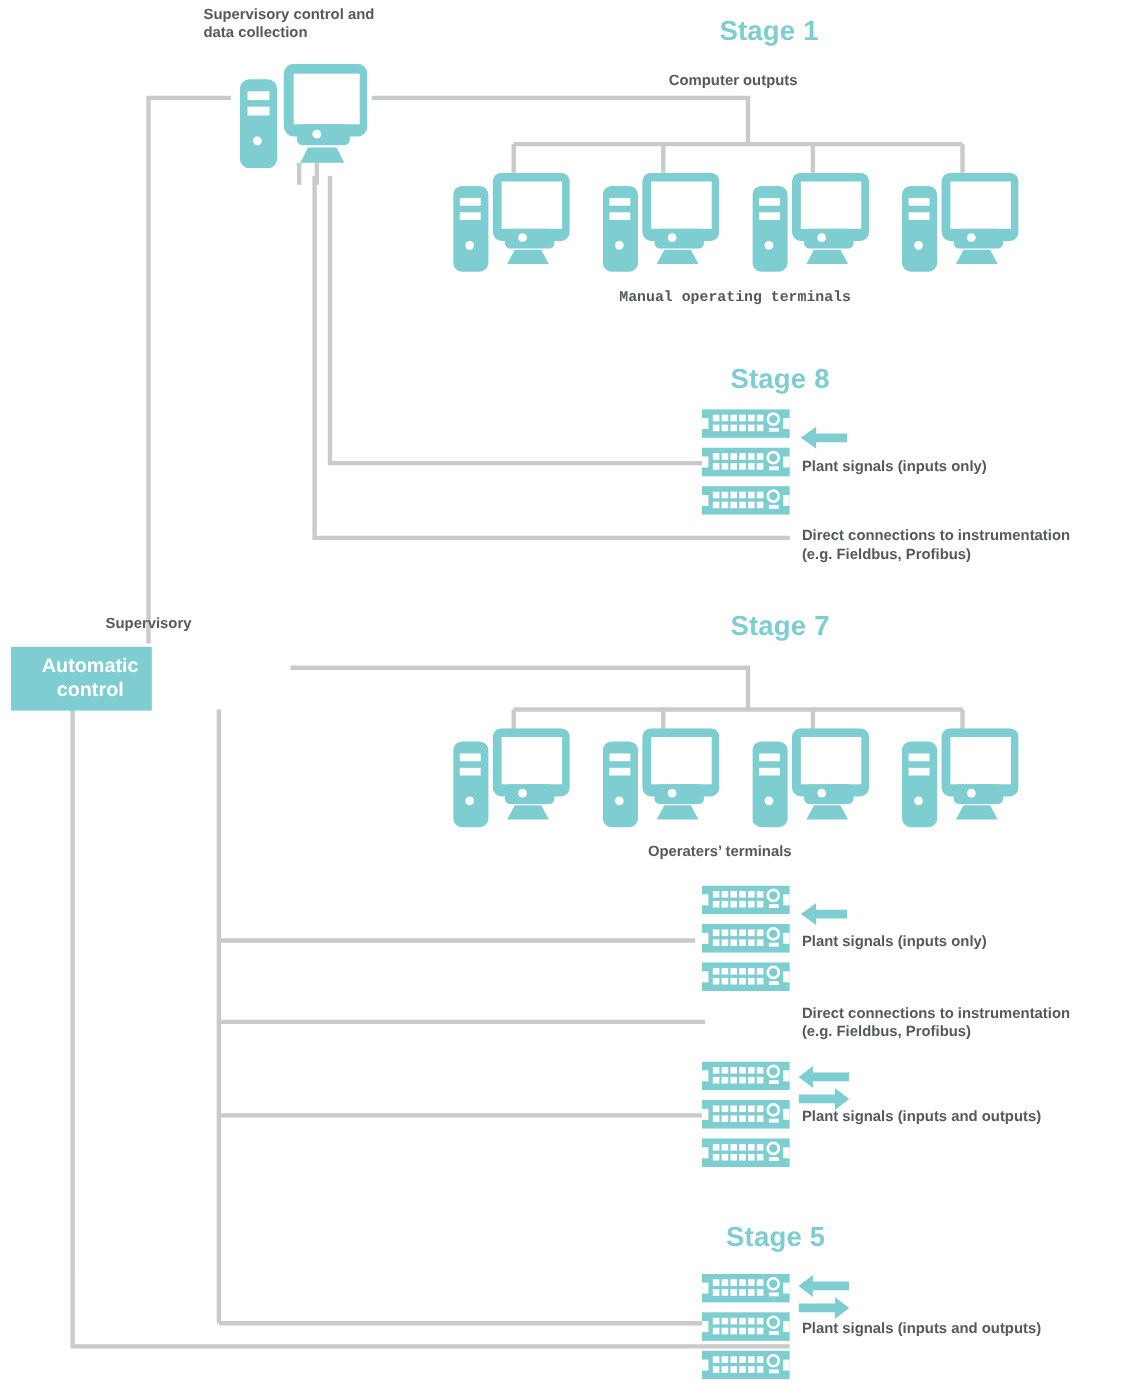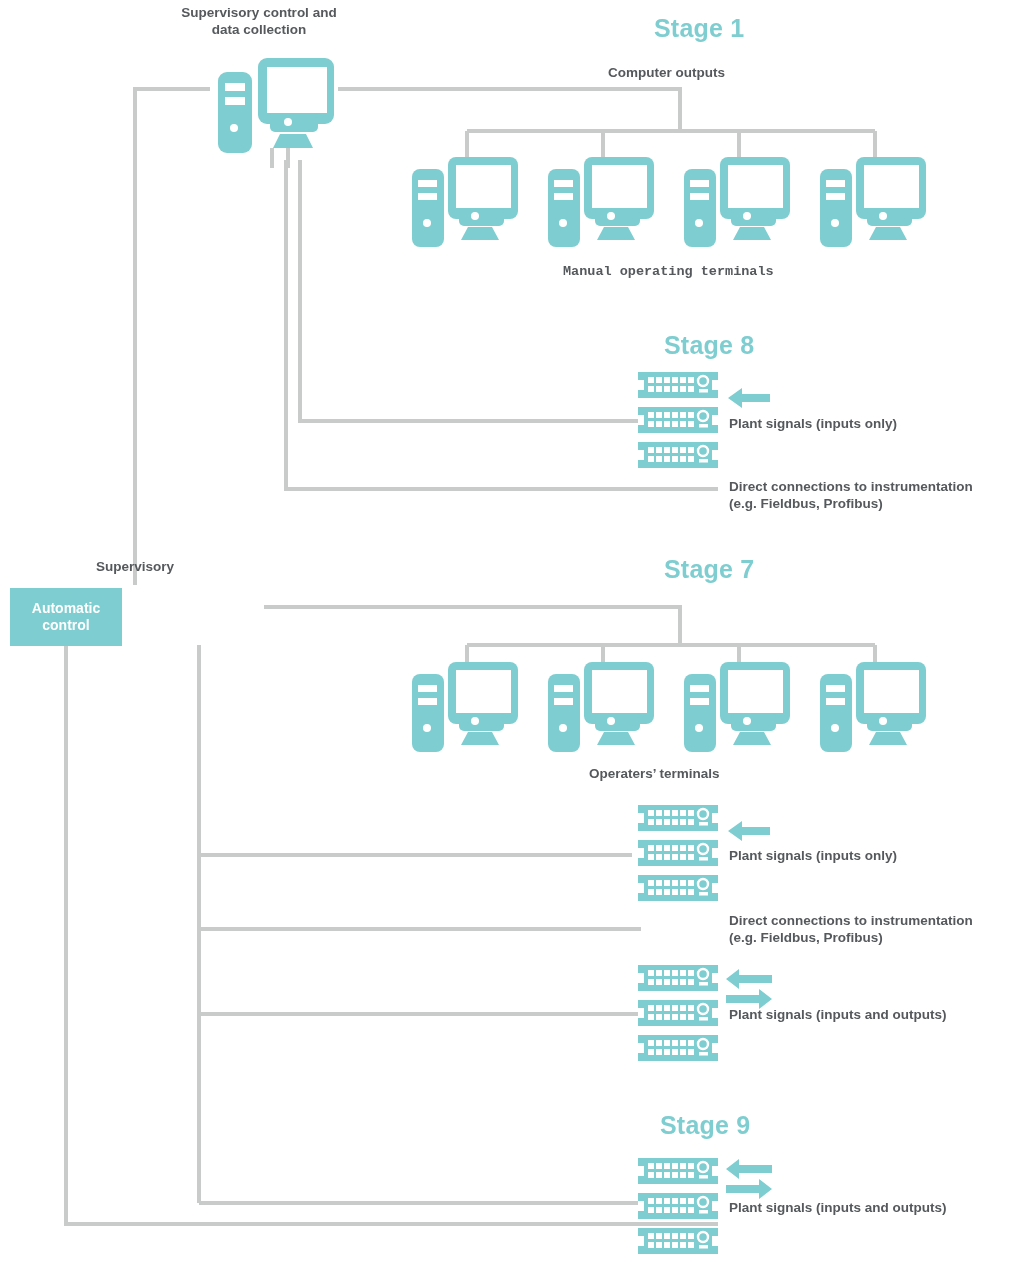--- a/index.html
+++ b/index.html
@@ -10,22 +10,22 @@
   }
   #stage{position:absolute;left:0;top:0;width:1035px;height:1262px;}
   svg#wires{position:absolute;left:0;top:0;width:1035px;height:1262px;}
 
   .lbl{position:absolute;color:#55595c;font-weight:bold;line-height:1.25;white-space:pre-line;}
   .stagehdr{position:absolute;color:#7ecdd0;font-weight:bold;font-size:25px;letter-spacing:.2px;white-space:nowrap;margin-left:30px;}
   .cap{font-size:13.5px;}
 
   .box{
     position:absolute;background:#7ecdd0;color:#ffffff;font-weight:bold;
-    font-size:14px;line-height:1.22;display:flex;align-items:center;justify-content:center;
-    text-align:center;white-space:pre-line;
+    font-size:18px;line-height:1.22;display:flex;align-items:center;justify-content:center;
+    text-align:center;white-space:pre-line;padding-left:16px;
   }
 
   .pcwrap{position:absolute;}
   .rackwrap{position:absolute;}
   .arrwrap{position:absolute;}
 </style>
 </head>
 <body>
 
 <div id="stage">
@@ -61,21 +61,21 @@
 
       <path d="M 199 855 L 632 855"></path>
       <path d="M 199 929 L 641 929"></path>
       <path d="M 199 1014 L 718 1014"></path>
       <path d="M 199 1203 L 718 1203"></path>
 
       <path d="M 66 645 L 66 1224 L 718 1224"></path>
     </g>
   </svg>
 
-  <div class="lbl cap" style="left:169px;top:5px;width:180px;text-align:center;">Supervisory control and
+  <div class="lbl cap" style="left:185px;top:5px;width:180px;text-align:left;">Supervisory control and
 data collection</div>
 
   <div class="stagehdr" style="left:624px;top:14px;">Stage 1</div>
 
   <div class="lbl cap" style="left:608px;top:65px;">Computer outputs</div>
 
   <div class="lbl cap" style="left:563px;top:264px;font-family:Liberation Mono, monospace;">Manual operating terminals</div>
 
   <div class="stagehdr" style="left:634px;top:331px;">Stage 8</div>
 
@@ -90,21 +90,21 @@
 
   <div class="lbl cap" style="left:589px;top:766px;">Operaters’ terminals</div>
 
   <div class="lbl cap" style="left:729px;top:848px;">Plant signals (inputs only)</div>
 
   <div class="lbl cap" style="left:729px;top:913px;">Direct connections to instrumentation
 (e.g. Fieldbus, Profibus)</div>
 
   <div class="lbl cap" style="left:729px;top:1007px;">Plant signals (inputs and outputs)</div>
 
-  <div class="stagehdr" style="left:630px;top:1111px;">Stage 9</div>
+  <div class="stagehdr" style="left:630px;top:1111px;">Stage 5</div>
 
   <div class="lbl cap" style="left:729px;top:1200px;">Plant signals (inputs and outputs)</div>
 
   <div class="box" style="left:10px;top:588px;width:112px;height:58px;">Automatic
 control</div>
 
   <div class="pcwrap" style="left:218px;top:58px;width:116px;height:95px;">
     <svg viewBox="0 0 116 95" width="116" height="95" xmlns="http://www.w3.org/2000/svg">
       <rect x="40" y="0" width="76" height="66" rx="9" fill="#7ecdd0"></rect>
       <rect x="49" y="9" width="60" height="46" fill="#ffffff"></rect>

